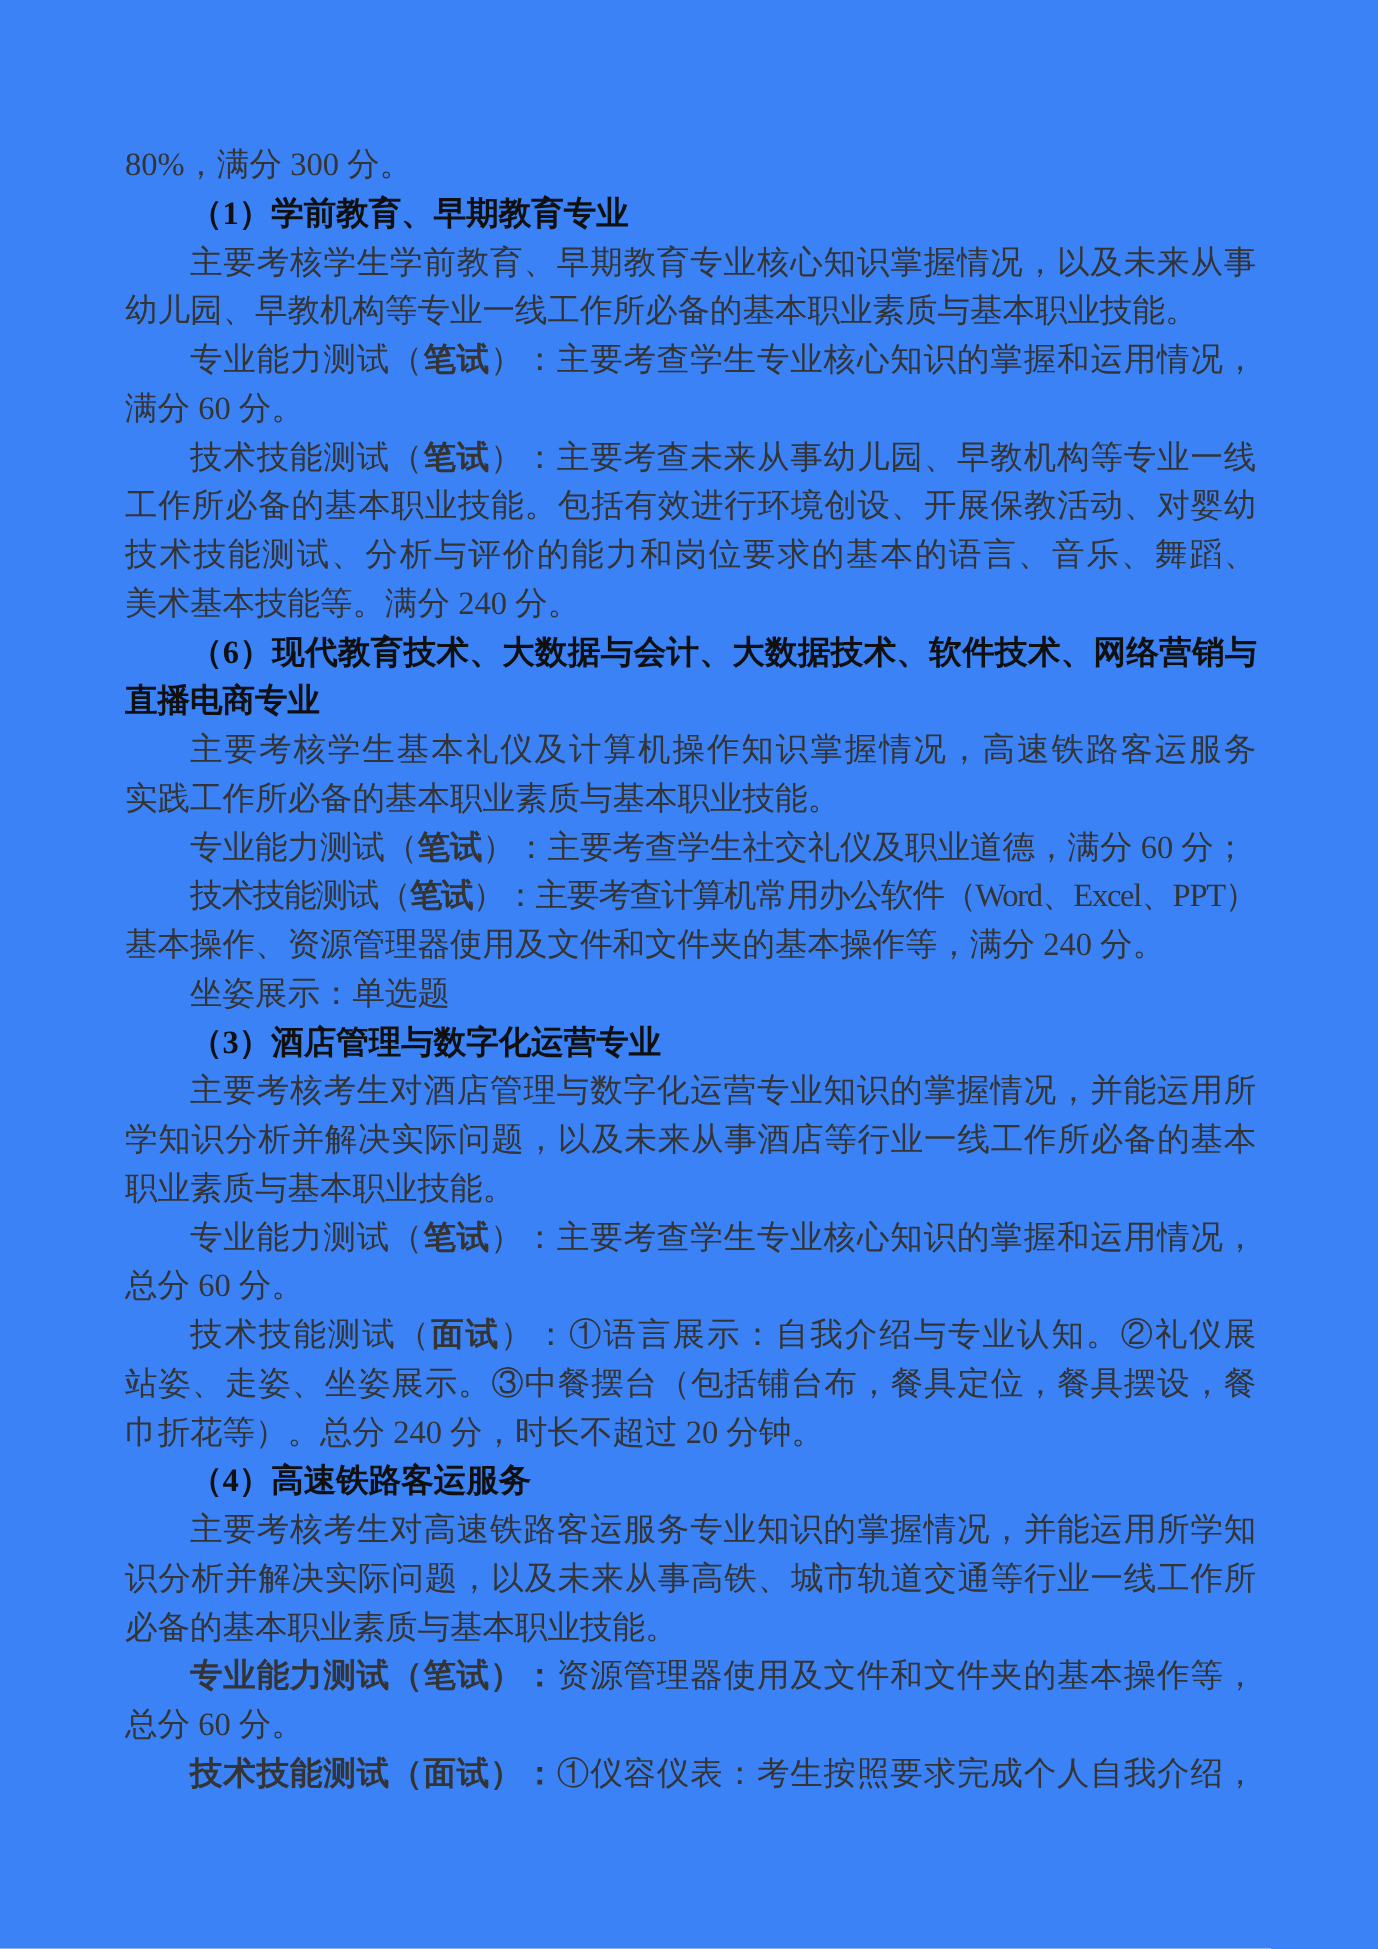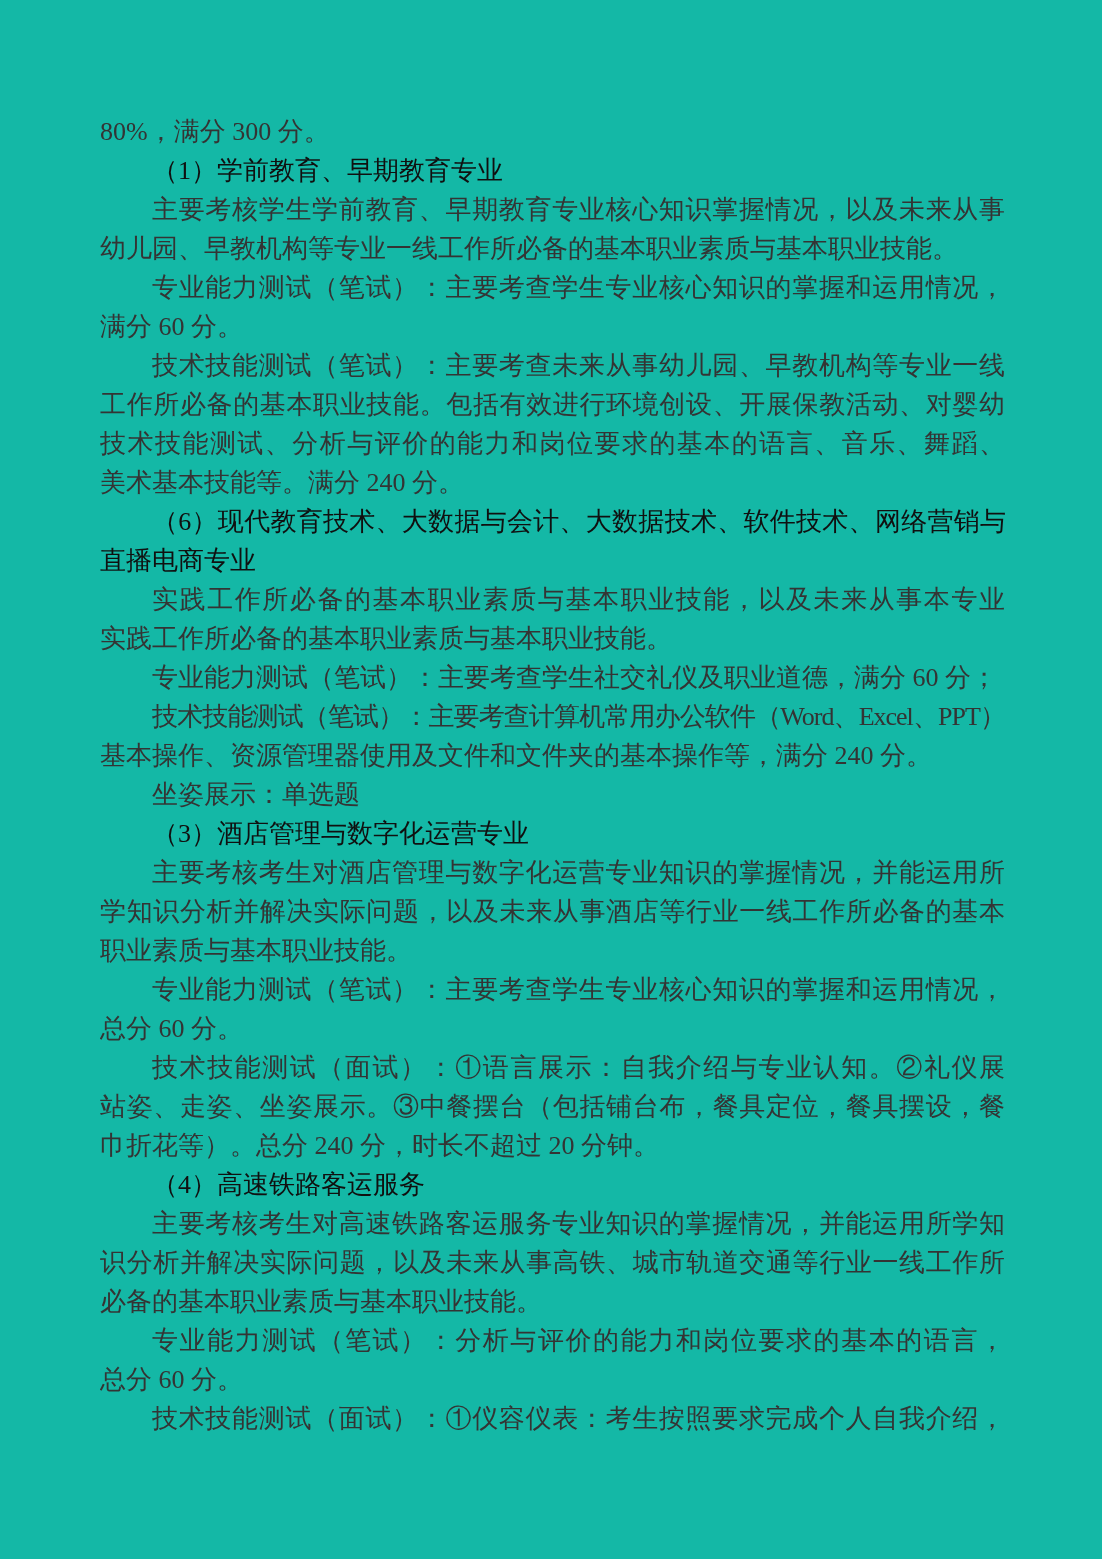--- a/index.html
+++ b/index.html
@@ -2,39 +2,39 @@
 <html><head>
 <meta charset="utf-8">
 <style>
   html, body { margin: 0; padding: 0; background: #ffffff; }
   .page {
     position: relative;
     width: 1102px;
     height: 1559px;
     box-sizing: border-box;
     padding: 112px 97px 0 100px;
-    background: #14b8a6;
+    background: #3b82f6;
     font-family: "Liberation Serif", "DejaVu Serif", serif;
     color: #343434;
     overflow: hidden;
   }
   .line {
     margin: 0;
     padding: 0;
     height: 39px;
     line-height: 39px;
     font-size: 26px;
     text-align: justify;
     white-space: normal;
     overflow: hidden;
   }
   .line.fill { text-align-last: justify; }
   .line.indent { text-indent: 52px; }
   .line.tight { letter-spacing: -1px; }
-  .bold { font-weight: normal; color: #101010; }
+  .bold { font-weight: bold; color: #101010; }
   .run { color: inherit; }
 </style>
 </head>
 <body>
 
 <div class="page">
 
   <p class="line"><span class="run">80%，满分 300 分。</span></p>
 
   <p class="line indent bold"><span class="run">（1）学前教育、早期教育专业</span></p>
@@ -46,21 +46,21 @@
   <p class="line"><span class="run">满分 60 分。</span></p>
 
   <p class="line indent fill"><span class="run">技术技能测试（</span><span class="run bold">笔试</span><span class="run">）：主要考查未来从事幼儿园、早教机构等专业一线</span></p>
   <p class="line fill"><span class="run">工作所必备的基本职业技能。包括有效进行环境创设、开展保教活动、对婴幼</span></p>
   <p class="line fill"><span class="run">技术技能测试、分析与评价的能力和岗位要求的基本的语言、音乐、舞蹈、</span></p>
   <p class="line"><span class="run">美术基本技能等。满分 240 分。</span></p>
 
   <p class="line indent bold fill tight"><span class="run">（6）现代教育技术、大数据与会计、大数据技术、软件技术、网络营销与</span></p>
   <p class="line bold"><span class="run">直播电商专业</span></p>
 
-  <p class="line indent fill"><span class="run">实践工作所必备的基本职业素质与基本职业技能，以及未来从事本专业</span></p>
+  <p class="line indent fill"><span class="run">主要考核学生基本礼仪及计算机操作知识掌握情况，高速铁路客运服务</span></p>
   <p class="line"><span class="run">实践工作所必备的基本职业素质与基本职业技能。</span></p>
 
   <p class="line indent"><span class="run">专业能力测试（</span><span class="run bold">笔试</span><span class="run">）：主要考查学生社交礼仪及职业道德，满分 60 分；</span></p>
 
   <p class="line indent fill tight"><span class="run">技术技能测试（</span><span class="run bold">笔试</span><span class="run">）：主要考查计算机常用办公软件（Word、Excel、PPT）</span></p>
   <p class="line"><span class="run">基本操作、资源管理器使用及文件和文件夹的基本操作等，满分 240 分。</span></p>
 
   <p class="line indent"><span class="run">坐姿展示：单选题</span></p>
 
   <p class="line indent bold"><span class="run">（3）酒店管理与数字化运营专业</span></p>
@@ -75,18 +75,18 @@
   <p class="line indent fill"><span class="run">技术技能测试（</span><span class="run bold">面试</span><span class="run">）：①语言展示：自我介绍与专业认知。②礼仪展示：</span></p>
   <p class="line fill"><span class="run">站姿、走姿、坐姿展示。③中餐摆台（包括铺台布，餐具定位，餐具摆设，餐</span></p>
   <p class="line"><span class="run">巾折花等）。总分 240 分，时长不超过 20 分钟。</span></p>
 
   <p class="line indent bold"><span class="run">（4）高速铁路客运服务</span></p>
 
   <p class="line indent fill"><span class="run">主要考核考生对高速铁路客运服务专业知识的掌握情况，并能运用所学知</span></p>
   <p class="line fill"><span class="run">识分析并解决实际问题，以及未来从事高铁、城市轨道交通等行业一线工作所</span></p>
   <p class="line"><span class="run">必备的基本职业素质与基本职业技能。</span></p>
 
-  <p class="line indent fill"><span class="run bold">专业能力测试（笔试）：</span><span class="run">分析与评价的能力和岗位要求的基本的语言，</span></p>
+  <p class="line indent fill"><span class="run bold">专业能力测试（笔试）：</span><span class="run">资源管理器使用及文件和文件夹的基本操作等，</span></p>
   <p class="line"><span class="run">总分 60 分。</span></p>
 
   <p class="line indent fill"><span class="run bold">技术技能测试（面试）：</span><span class="run">①仪容仪表：考生按照要求完成个人自我介绍，</span></p>
 
 </div>
 
 </body></html>

